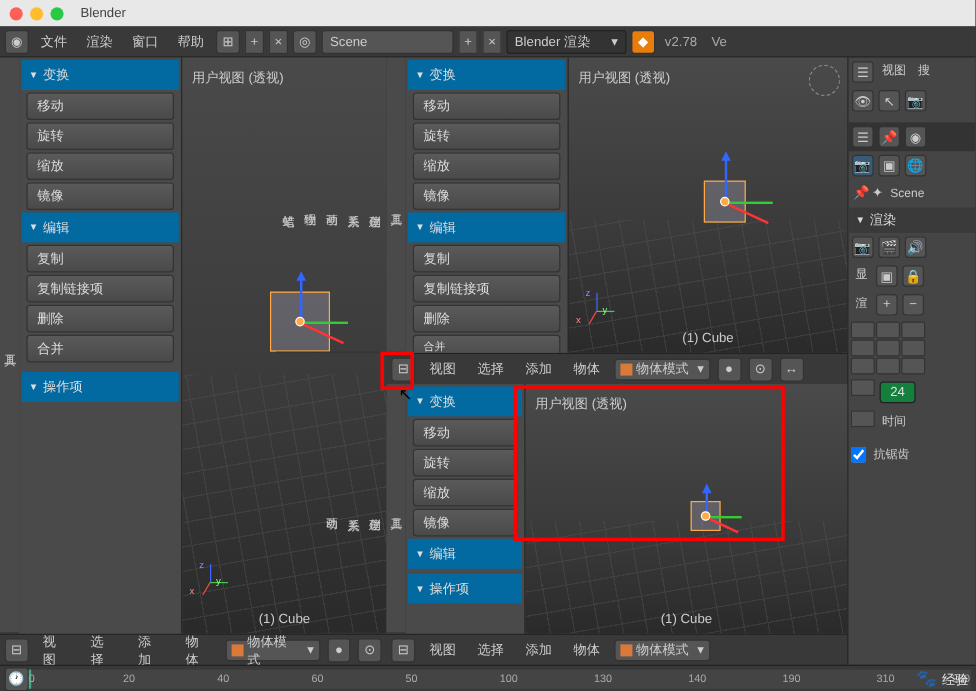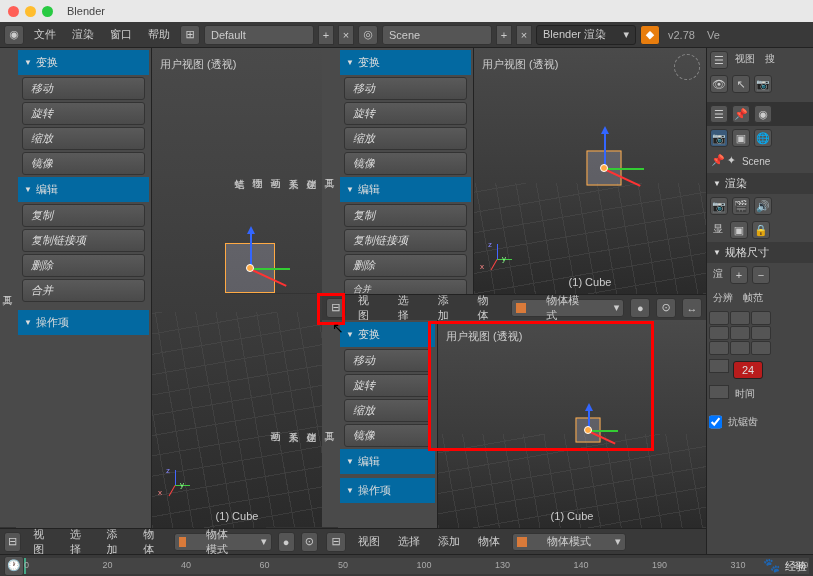--- a/index.html
+++ b/index.html
@@ -24,40 +24,40 @@
 .left-col { width: 322px; display: flex; flex-direction: column; }
 .mid-col { width: 384px; display: flex; flex-direction: column; }
 .right-col { width: 107px; background: #454545; border-left: 1px solid #222; display: flex; flex-direction: column; }
 
 .viewport-area { flex: 1; display: flex; background: #393939; position: relative; }
 .tool-tabs { width: 16px; background: #4a4a4a; display: flex; flex-direction: column; writing-mode: vertical-rl; }
 .tool-tab { padding: 8px 2px; color: #ccc; border-bottom: 1px solid #333; font-size: 10px; text-align: center; }
 .tool-panel { width: 136px; background: #4a4a4a; border-right: 1px solid #222; padding: 2px; overflow: hidden; }
 .panel-header { background: #0369a1; padding: 5px 6px; color: #ddd; display: flex; align-items: center; gap: 4px; margin-bottom: 2px; }
 .panel-header::before { content: "▼"; font-size: 8px; }
-.tool-btn { background: linear-gradient(#5a5a5a,#4a4a4a); border: 1px solid #333; border-radius: 3px; padding: 3px 8px; margin: 2px 4px; color: #ddd; display: block; font-style: italic; }
+.tool-btn { background: linear-gradient(#5a5a5a,#4a4a4a); border: 1px solid #333; border-radius: 3px; padding: 3px 8px; margin: 2px 4px; color: #ddd; display: block; }
 .viewport { flex: 1; background: linear-gradient(#4a4a4a,#3a3a3a 60%,#2a2a2a); position: relative; overflow: hidden; }
 .viewport-label { position: absolute; top: 9px; left: 8px; color: #ccc; font-size: 11px; z-index: 5; }
 .cube-label { position: absolute; bottom: 6px; left: 50%; transform: translateX(-50%); color: #ccc; z-index: 5; }
 
 .header-bar { height: 26px; background: #393939; border-top: 1px solid #222; display: flex; align-items: center; padding: 0 4px; gap: 6px; }
-.mode-sel { background: #555; border: 1px solid #333; border-radius: 3px; height: 18px; display: flex; align-items: center; padding: 0 4px; gap: 20px; }
+.mode-sel { background: #555; border: 1px solid #333; border-radius: 3px; height: 18px; display: flex; align-items: center; padding: 0 4px; gap: 3px; }
 .mode-sel .cube-ic { width: 10px; height: 10px; background: #d97a3a; }
 
 .timeline { height: 22px; background: #393939; border-top: 1px solid #222; display: flex; align-items: center; padding: 0 4px; position: relative; }
 .tl-track { flex: 1; height: 16px; background: #444; position: relative; }
 .tl-tick { position: absolute; color: #aaa; font-size: 9px; top: 2px; }
 .tl-cursor { position: absolute; width: 2px; height: 16px; background: #4a8; }
 
 .right-col .r-btn { width: 18px; height: 18px; background: #555; border: 1px solid #333; border-radius: 3px; display: inline-flex; align-items: center; justify-content: center; margin: 1px; }
 .r-row { display: flex; padding: 2px; gap: 2px; }
 .r-header { padding: 3px 6px; background: #3a3a3a; color: #ddd; display: flex; align-items: center; gap: 4px; }
 .r-header::before { content: "▼"; font-size: 8px; }
 .r-label { color: #ccc; padding: 2px 4px; font-size: 10px; }
-.num-field { background: #b91c1c; border: 1px solid #222; border-radius: 3px; padding: 2px 6px; color: #ddd; margin: 2px; display: inline-block; min-width: 30px; text-align: center; }
+.num-field { background: #15803d; border: 1px solid #222; border-radius: 3px; padding: 2px 6px; color: #ddd; margin: 2px; display: inline-block; min-width: 30px; text-align: center; }
 .arrow-pad { display: grid; grid-template-columns: repeat(3,20px); gap: 1px; margin: 2px; }
 .arrow-pad .ab { width: 20px; height: 14px; background: #555; border: 1px solid #333; border-radius: 2px; }
 
 .highlight-box { position: absolute; border: 3px solid red; pointer-events: none; z-index: 100; }
 .hl1 { left: 317px; top: 293px; width: 28px; height: 32px; }
 .hl2 { left: 428px; top: 321px; width: 226px; height: 130px; }
 
 .gizmo { position: absolute; width: 80px; height: 80px; }
 .axis-z { position: absolute; left: 50%; bottom: 50%; width: 2px; height: 40px; background: #3366ff; }
 .axis-z::after { content: ""; position: absolute; top: -6px; left: -3px; border: 4px solid transparent; border-bottom: 8px solid #3366ff; }
@@ -90,23 +90,20 @@
   <span class="titlebar-title">Blender</span>
 </div>
 
 <div class="topbar">
   <div class="icon-btn">◉</div>
   <span class="menu-item">文件</span>
   <span class="menu-item">渲染</span>
   <span class="menu-item">窗口</span>
   <span class="menu-item">帮助</span>
   <div class="icon-btn">⊞</div>
-  <div class="layout-sel">
-      <span>Default</span>
-    </div>
   <div class="mini-btn">+</div>
   <div class="mini-btn">×</div>
   <div class="icon-btn">◎</div>
   <div class="layout-sel">
       <span>Scene</span>
     </div>
   <div class="mini-btn">+</div>
   <div class="mini-btn">×</div>
   <div class="engine-sel">
       <span>Blender 渲染</span>
@@ -308,29 +305,24 @@
     <div class="r-row">
       <div class="r-btn">📷</div>
       <div class="r-btn">🎬</div>
       <div class="r-btn">🔊</div>
     </div>
     <div class="r-row">
       <span class="r-label">显</span>
       <div class="r-btn">▣</div>
       <div class="r-btn">🔒</div>
     </div>
-    <div class="r-header">规格尺寸</div>
     <div class="r-row">
       <span class="r-label">渲</span>
       <div class="r-btn">+</div>
       <div class="r-btn">−</div>
-    </div>
-    <div class="r-row">
-      <span class="r-label">分辨</span>
-      <span class="r-label">帧范</span>
     </div>
     <div class="arrow-pad">
       <div class="ab"></div>
         <div class="ab"></div>
         <div class="ab"></div>
       <div class="ab"></div>
         <div class="ab"></div>
         <div class="ab"></div>
       <div class="ab"></div>
         <div class="ab"></div>

